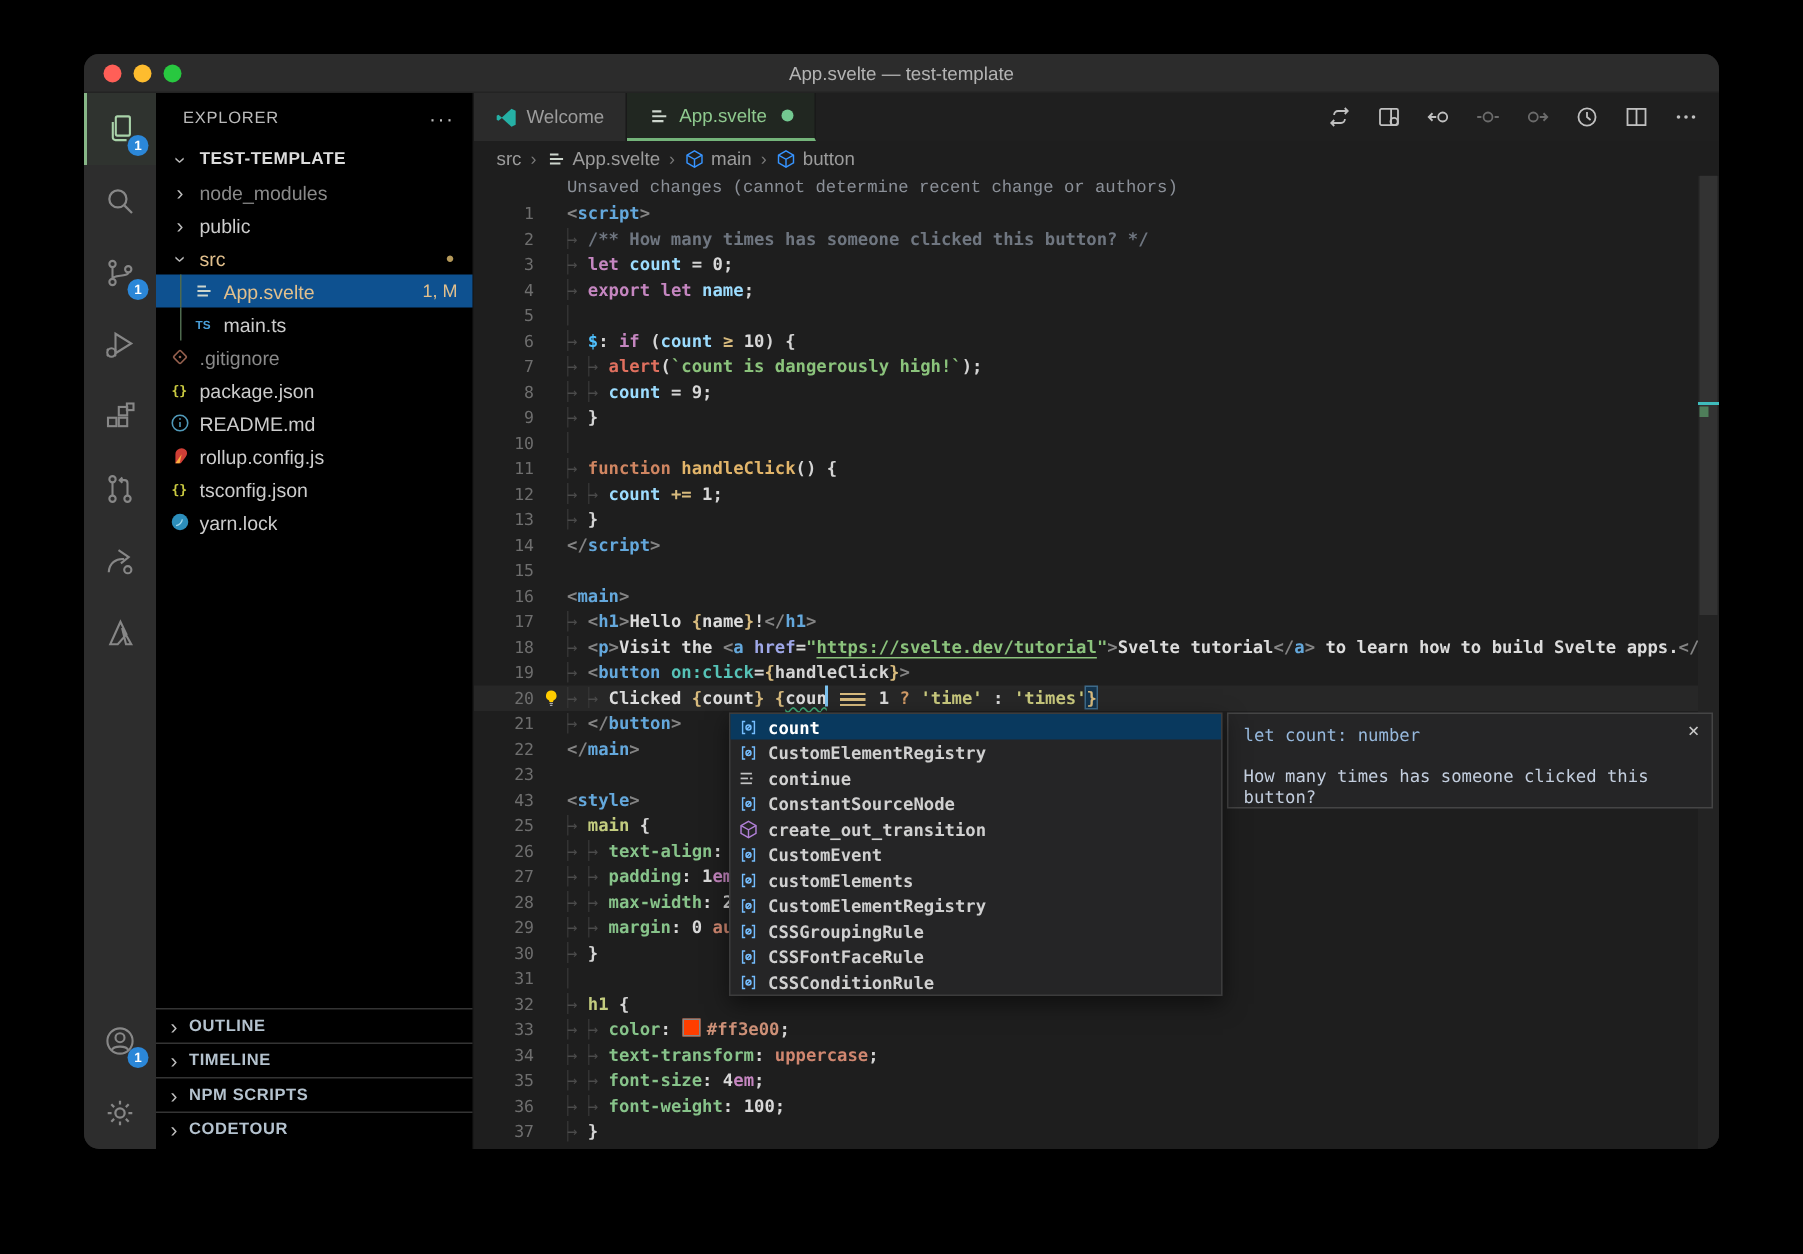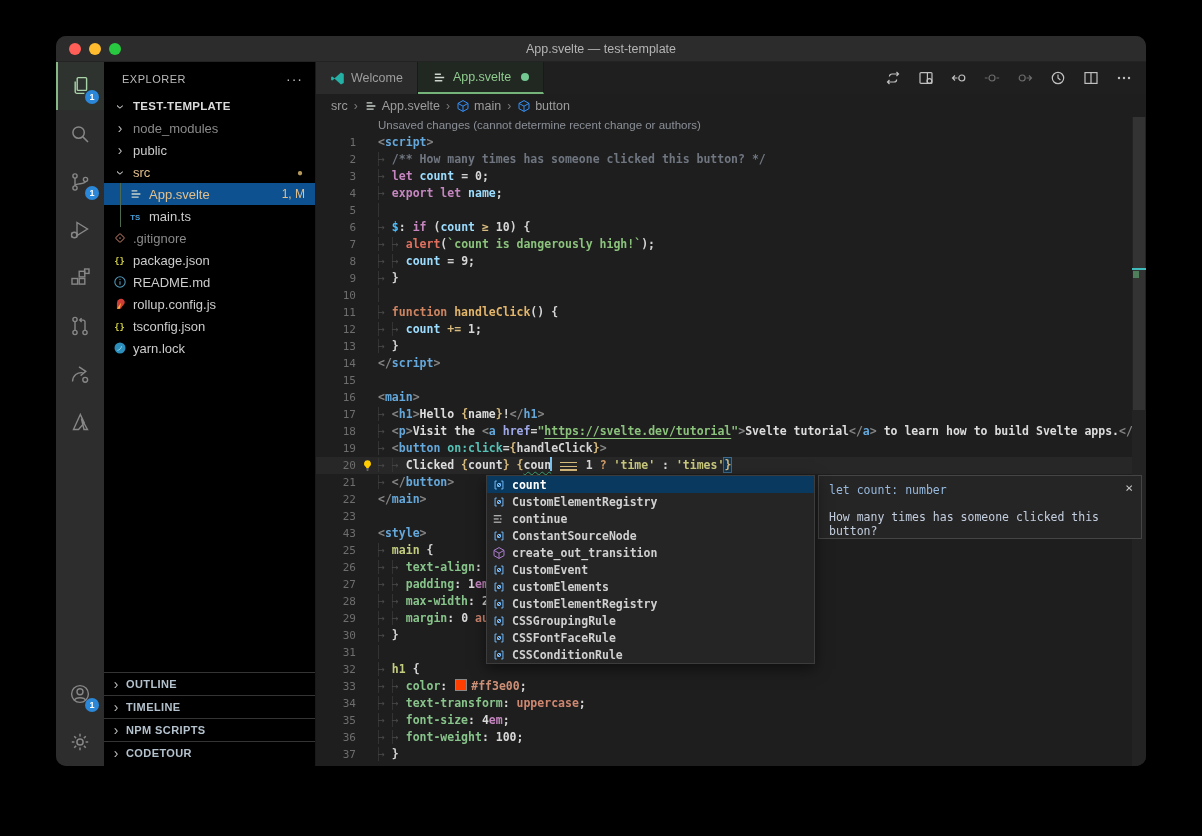--- a/index.html
+++ b/index.html
@@ -52,21 +52,21 @@
   .tb-ic{width:16px;height:16px;color:#c0c0c0;cursor:pointer;}
   .tb-ic.dim{color:#6b6b6b;}
   .tb-ic svg{width:16px;height:16px;}
   .breadcrumb{height:23px;display:flex;align-items:center;padding-left:15px;gap:4px;font-size:12.5px;color:#9c9c9c;flex-shrink:0;}
   .bc-item{display:flex;align-items:center;gap:4px;cursor:pointer;}
   .bc-sep{color:#7a7a7a;font-size:12px;margin:0 2px;}
   .bc-ic{width:14px;height:14px;display:flex;}
   .bc-ic svg{width:14px;height:14px;}
   
   .codewrap{position:relative;flex:1;overflow:hidden;font-family:"DejaVu Sans Mono",monospace;}
-  .blame{height:17px;line-height:17px;padding-left:62px;font-family:Liberation Sans, sans-serif;font-size:11.5px;color:#8b9098;}
+  .blame{height:17px;line-height:17px;padding-left:62px;font-family:Liberation Mono, monospace;font-size:11.5px;color:#8b9098;}
   .code-line{height:17px;line-height:17px;display:flex;font-size:11.5px;font-weight:bold;}
   .code-line.current{background:rgba(130,130,130,.09);align-items:center;}
   .ln{width:40px;text-align:right;color:#6e6e6e;font-weight:normal;font-size:11px;flex-shrink:0;}
   .glyph{width:22px;flex-shrink:0;display:flex;align-items:center;justify-content:center;}
   .glyph svg{width:13px;height:13px;}
   .lc{white-space:pre;}
   .tk-p{color:#848484}.tk-tag{color:#64a8dc}.tk-com{color:#6f7680}.tk-kw{color:#c586c0}
   .tk-kw2{color:#cf8561}.tk-fn{color:#e2b56a}.tk-fn2{color:#e0705f}.tk-var{color:#9cdcfe}
   .tk-var2{color:#4fc1ff}.tk-num{color:#d8d8d8}.tk-unit{color:#c586c0}.tk-op{color:#d7ba7d}
   .tk-op2{color:#d19a66}.tk-str{color:#8bc37c}.tk-str2{color:#c8c87d}

